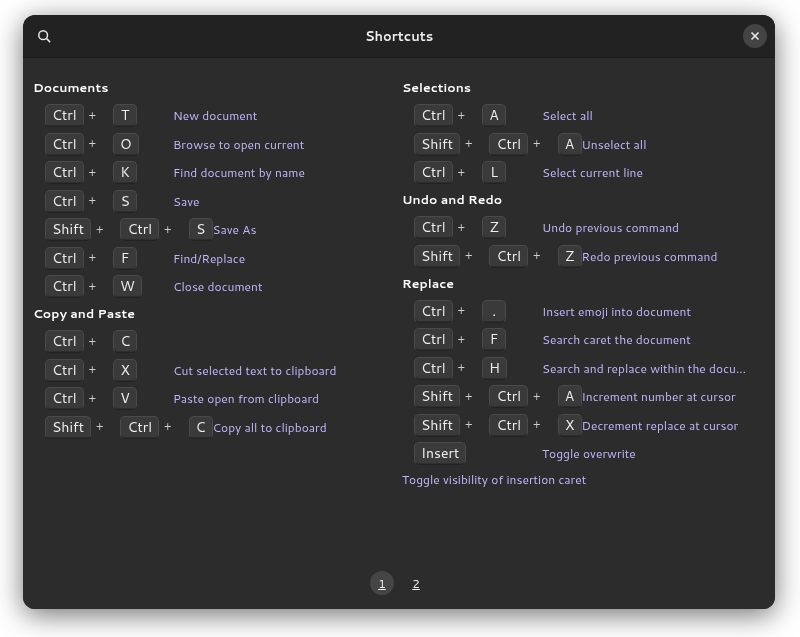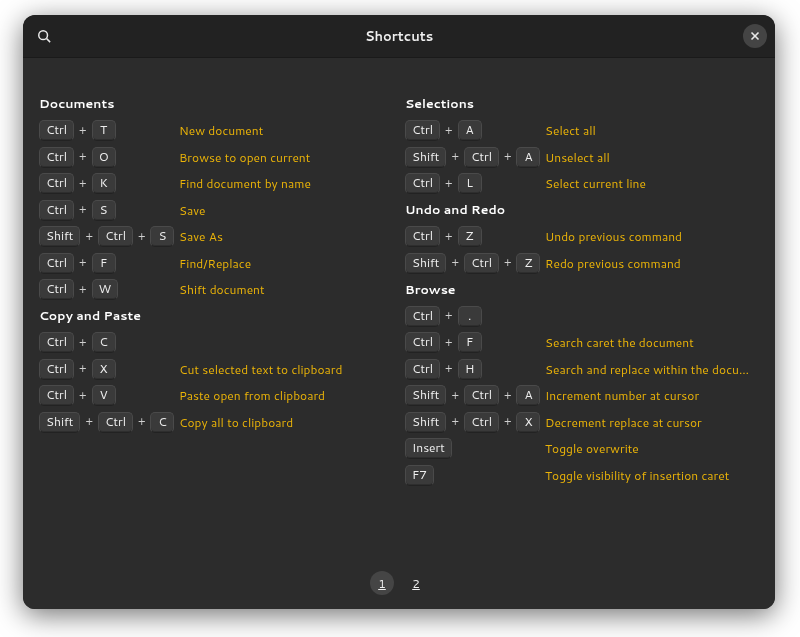--- a/index.html
+++ b/index.html
@@ -17,21 +17,20 @@
     top: 15px;
     width: 752px;
     height: 594px;
     background: #2c2c2c;
     border-radius: 12px;
     box-shadow: 0 6px 28px rgba(0,0,0,0.55);
     color: #eeeeee;
     display: flex;
     flex-direction: column;
     overflow: hidden;
-    gap: 16px;
   }
   .titlebar {
     height: 42px;
     background: #222222;
     display: flex;
     align-items: center;
     justify-content: center;
     position: relative;
     border-top-left-radius: 12px;
     border-top-right-radius: 12px;
@@ -59,21 +58,21 @@
     width: 24px;
     height: 24px;
     background: #444444;
     border-radius: 50%;
     display: flex;
     align-items: center;
     justify-content: center;
   }
   .content {
     flex: 1;
-    padding: 14px 26px 4px 16px;
+    padding: 14px 26px 4px 10px;
     display: flex;
     gap: 22px;
     overflow: hidden;
   }
   .column {
     flex: 1;
     min-width: 0;
   }
   .section-title {
     font-size: 12.5px;
@@ -91,35 +90,36 @@
     align-items: center;
     min-width: 140px;
     flex-shrink: 0;
   }
   .key {
     background: #3a3a3a;
     border: 1px solid #4a4a4a;
     border-bottom: 1px solid #222;
     border-radius: 5px;
     padding: 3px 6px 4px 6px;
-    font-size: 12px;
+    font-size: 14px;
     color: #eeeeee;
     min-width: 10px;
     text-align: center;
     line-height: 1;
     box-shadow: inset 0 -1px 0 rgba(0,0,0,.2);
+    margin-left: 12px;
   }
   .plus {
     font-size: 11px;
     color: #cfcfcf;
     padding: 0 5px;
   }
   .desc {
     font-size: 12px;
-    color: #eab308;
+    color: #c4b5fd;
     white-space: nowrap;
     overflow: hidden;
     text-overflow: ellipsis;
   }
   .pager {
     display: flex;
     justify-content: center;
     align-items: center;
     gap: 10px;
     padding: 8px 0 14px 0;
@@ -213,21 +213,21 @@
             <span class="key">F</span>
           </div>
           <span class="desc">Find/Replace</span>
         </div>
         <div class="shortcut-row">
           <div class="keys">
             <span class="key">Ctrl</span>
             <span class="plus">+</span>
             <span class="key">W</span>
           </div>
-          <span class="desc">Shift document</span>
+          <span class="desc">Close document</span>
         </div>
         <div class="section-title">Copy and Paste</div>
         <div class="shortcut-row">
           <div class="keys">
             <span class="key">Ctrl</span>
             <span class="plus">+</span>
             <span class="key">C</span>
           </div>
         </div>
         <div class="shortcut-row">
@@ -297,27 +297,28 @@
         <div class="shortcut-row">
           <div class="keys">
             <span class="key">Shift</span>
             <span class="plus">+</span>
             <span class="key">Ctrl</span>
             <span class="plus">+</span>
             <span class="key">Z</span>
           </div>
           <span class="desc">Redo previous command</span>
         </div>
-        <div class="section-title">Browse</div>
+        <div class="section-title">Replace</div>
         <div class="shortcut-row">
           <div class="keys">
             <span class="key">Ctrl</span>
             <span class="plus">+</span>
             <span class="key">.</span>
           </div>
+          <span class="desc">Insert emoji into document</span>
         </div>
         <div class="shortcut-row">
           <div class="keys">
             <span class="key">Ctrl</span>
             <span class="plus">+</span>
             <span class="key">F</span>
           </div>
           <span class="desc">Search caret the document</span>
         </div>
         <div class="shortcut-row">
@@ -348,23 +349,20 @@
           </div>
           <span class="desc">Decrement replace at cursor</span>
         </div>
         <div class="shortcut-row">
           <div class="keys">
             <span class="key">Insert</span>
           </div>
           <span class="desc">Toggle overwrite</span>
         </div>
         <div class="shortcut-row">
-          <div class="keys">
-            <span class="key">F7</span>
-          </div>
           <span class="desc">Toggle visibility of insertion caret</span>
         </div>
       </div>
     </div>
 
   <div class="pager" id="pager">
       <div class="page-btn active">1</div>
       <div class="page-btn">2</div>
     </div>
 </div>

